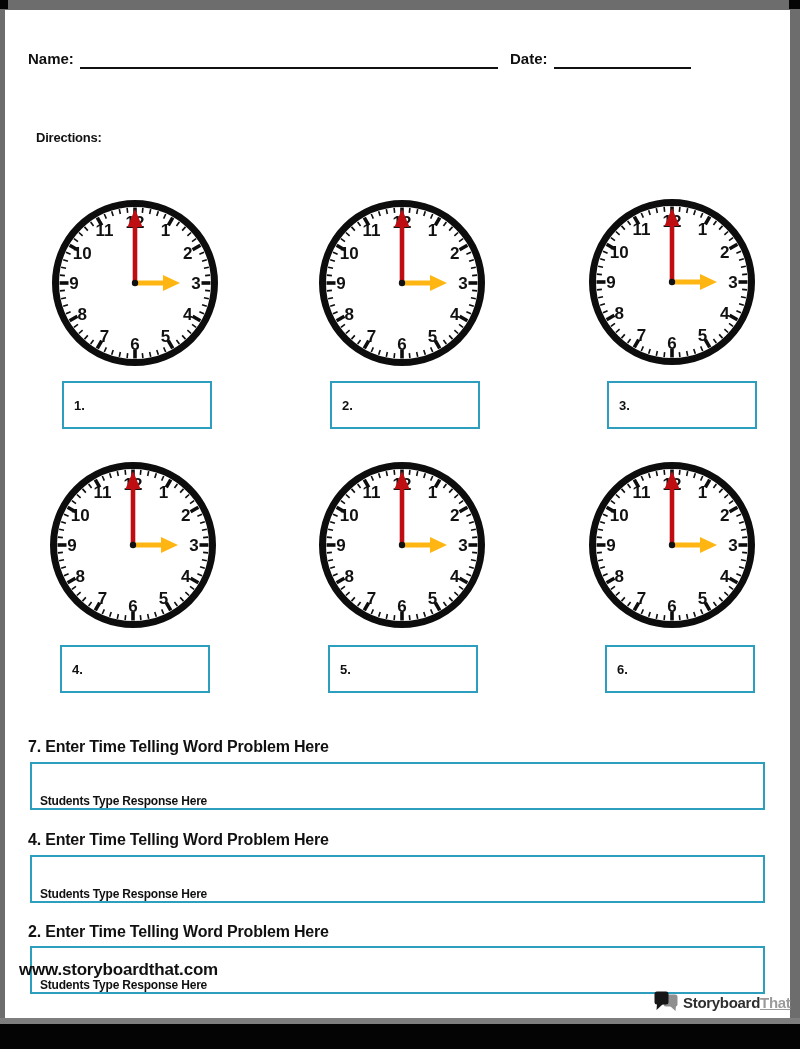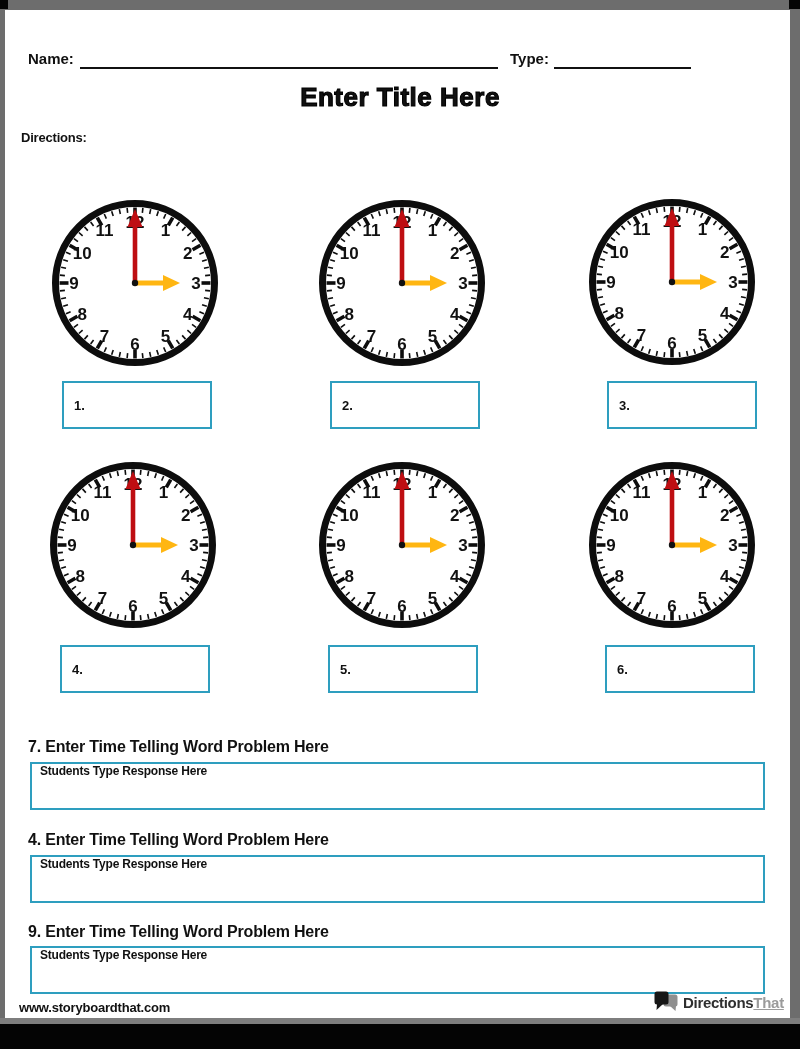--- a/index.html
+++ b/index.html
@@ -13,55 +13,54 @@
   .frame-right{position:absolute;left:790px;top:10px;width:10px;height:1012px;background:#6d6d6d;}
   .frame-bottom-line{position:absolute;left:0;top:1018px;width:800px;height:6px;background:#7e7e7e;}
   .frame-bottom{position:absolute;left:0;top:1024px;width:800px;height:25px;background:#040404;}
   
   .name-label{position:absolute;left:28px;top:50px;font-size:15px;font-weight:bold;}
   .name-line{position:absolute;left:80px;top:49px;width:418px;height:18px;border-bottom:2px solid #111;}
   .date-label{position:absolute;left:510px;top:50px;font-size:15px;font-weight:bold;}
   .date-line{position:absolute;left:554px;top:49px;width:137px;height:18px;border-bottom:2px solid #111;}
   .page-title{position:absolute;left:0;top:82px;width:100%;text-align:center;font-size:26px;font-weight:900;
               letter-spacing:.5px;-webkit-text-stroke:1.1px #000;}
-  .directions{position:absolute;left:21px;top:130px;font-size:13px;font-weight:bold;letter-spacing:-.2px;}
+  .directions{position:absolute;left:36px;top:130px;font-size:13px;font-weight:bold;letter-spacing:-.2px;}
   
   .clock-cell{position:absolute;width:170px;height:170px;}
   .answer-box{position:absolute;width:150px;height:48px;background:#fff;border:2px solid #2E9EBF;
               box-sizing:border-box;display:flex;align-items:center;padding-left:10px;
               font-size:13px;font-weight:bold;}
   
   .prob-label{position:absolute;left:28px;font-size:16px;font-weight:bold;letter-spacing:-.2px;}
   .response-box{position:absolute;left:30px;width:735px;height:48px;background:#fff;border:2px solid #2E9EBF;
-                box-sizing:border-box;display:flex;align-items:flex-start;padding-left:8px;
+                box-sizing:border-box;display:flex;align-items:flex-end;padding-left:8px;
                 font-size:12px;font-weight:bold;letter-spacing:-.2px;}
   
-  .footer-site{position:absolute;left:19px;top:1000px;font-size:13px;font-weight:bold;letter-spacing:-.2px;}
+  .footer-site{position:absolute;left:19px;top:960px;font-size:17px;font-weight:bold;letter-spacing:-.2px;}
   .logo{position:absolute;left:654px;top:991px;display:flex;align-items:center;gap:4px;}
   .logo-text{font-size:15px;font-weight:600;letter-spacing:-.3px;color:#2f2f2f;white-space:nowrap;}
   .logo-that{color:#9b9b9b;text-decoration:underline;}
 </style>
 </head>
 <body>
 
 <div class="canvas">
 
   <div class="frame-top"></div>
   <div class="corner-tl"></div>
   <div class="corner-tr"></div>
   <div class="frame-left"></div>
   <div class="frame-right"></div>
   <div class="frame-bottom-line"></div>
   <div class="frame-bottom"></div>
 
   <span class="name-label">Name:</span>
   <div class="name-line"></div>
-  <span class="date-label">Type:</span>
+  <span class="date-label">Date:</span>
   <div class="date-line"></div>
-  <div class="page-title">Enter Title Here</div>
   <div class="directions">Directions:</div>
 
   <div id="clock-layer">
       <div class="clock-cell" style="left: 50px; top: 198px;"><svg width="170" height="170" viewBox="0 0 170 170">
           <circle cx="85" cy="85" r="79.5" fill="#fff" stroke="#0D0D0D" stroke-width="7"></circle>
           <line x1="85.00" y1="9.50" x2="85.00" y2="18.50" stroke="#0D0D0D" stroke-width="3.6"></line>
           <line x1="92.89" y1="9.91" x2="92.37" y2="14.89" stroke="#0D0D0D" stroke-width="1.6"></line>
           <line x1="100.70" y1="11.15" x2="99.66" y2="16.04" stroke="#0D0D0D" stroke-width="1.6"></line>
           <line x1="108.33" y1="13.20" x2="106.79" y2="17.95" stroke="#0D0D0D" stroke-width="1.6"></line>
           <line x1="115.71" y1="16.03" x2="113.67" y2="20.60" stroke="#0D0D0D" stroke-width="1.6"></line>
@@ -584,34 +583,34 @@
 
   <div id="problem-layer">
       <div class="prob-label" style="top: 738px;">7. Enter Time Telling Word Problem Here</div>
       <div class="response-box" style="top: 762px; border-color: rgb(46, 158, 191);">
         <span>Students Type Response Here</span>
       </div>
       <div class="prob-label" style="top: 831px;">4. Enter Time Telling Word Problem Here</div>
       <div class="response-box" style="top: 855px; border-color: rgb(46, 158, 191);">
         <span>Students Type Response Here</span>
       </div>
-      <div class="prob-label" style="top: 923px;">9. Enter Time Telling Word Problem Here</div>
+      <div class="prob-label" style="top: 923px;">2. Enter Time Telling Word Problem Here</div>
       <div class="response-box" style="top: 946px; border-color: rgb(46, 158, 191);">
         <span>Students Type Response Here</span>
       </div>
     </div>
 
   <div class="footer-site">www.storyboardthat.com</div>
   <div class="logo">
     <svg width="25" height="22" viewBox="0 0 25 22">
       <g>
         <rect x="9.5" y="3.5" width="14" height="12" rx="2.5" fill="#8F8F8F" class="bubble-gray"></rect>
         <path d="M16 15 L22 15 L21.5 20 Z" fill="#8F8F8F" class="bubble-gray"></path>
       </g>
       <g>
         <rect x="0.5" y="0.5" width="14" height="13" rx="2.5" fill="#161616" class="bubble-dark"></rect>
         <path d="M3 13 L9 13 L2.5 19 Z" fill="#161616" class="bubble-dark"></path>
       </g>
     </svg>
-    <span class="logo-text"><span>Directions</span><span class="logo-that">That</span></span>
+    <span class="logo-text"><span>Storyboard</span><span class="logo-that">That</span></span>
   </div>
 
 </div>
 
 </body></html>

